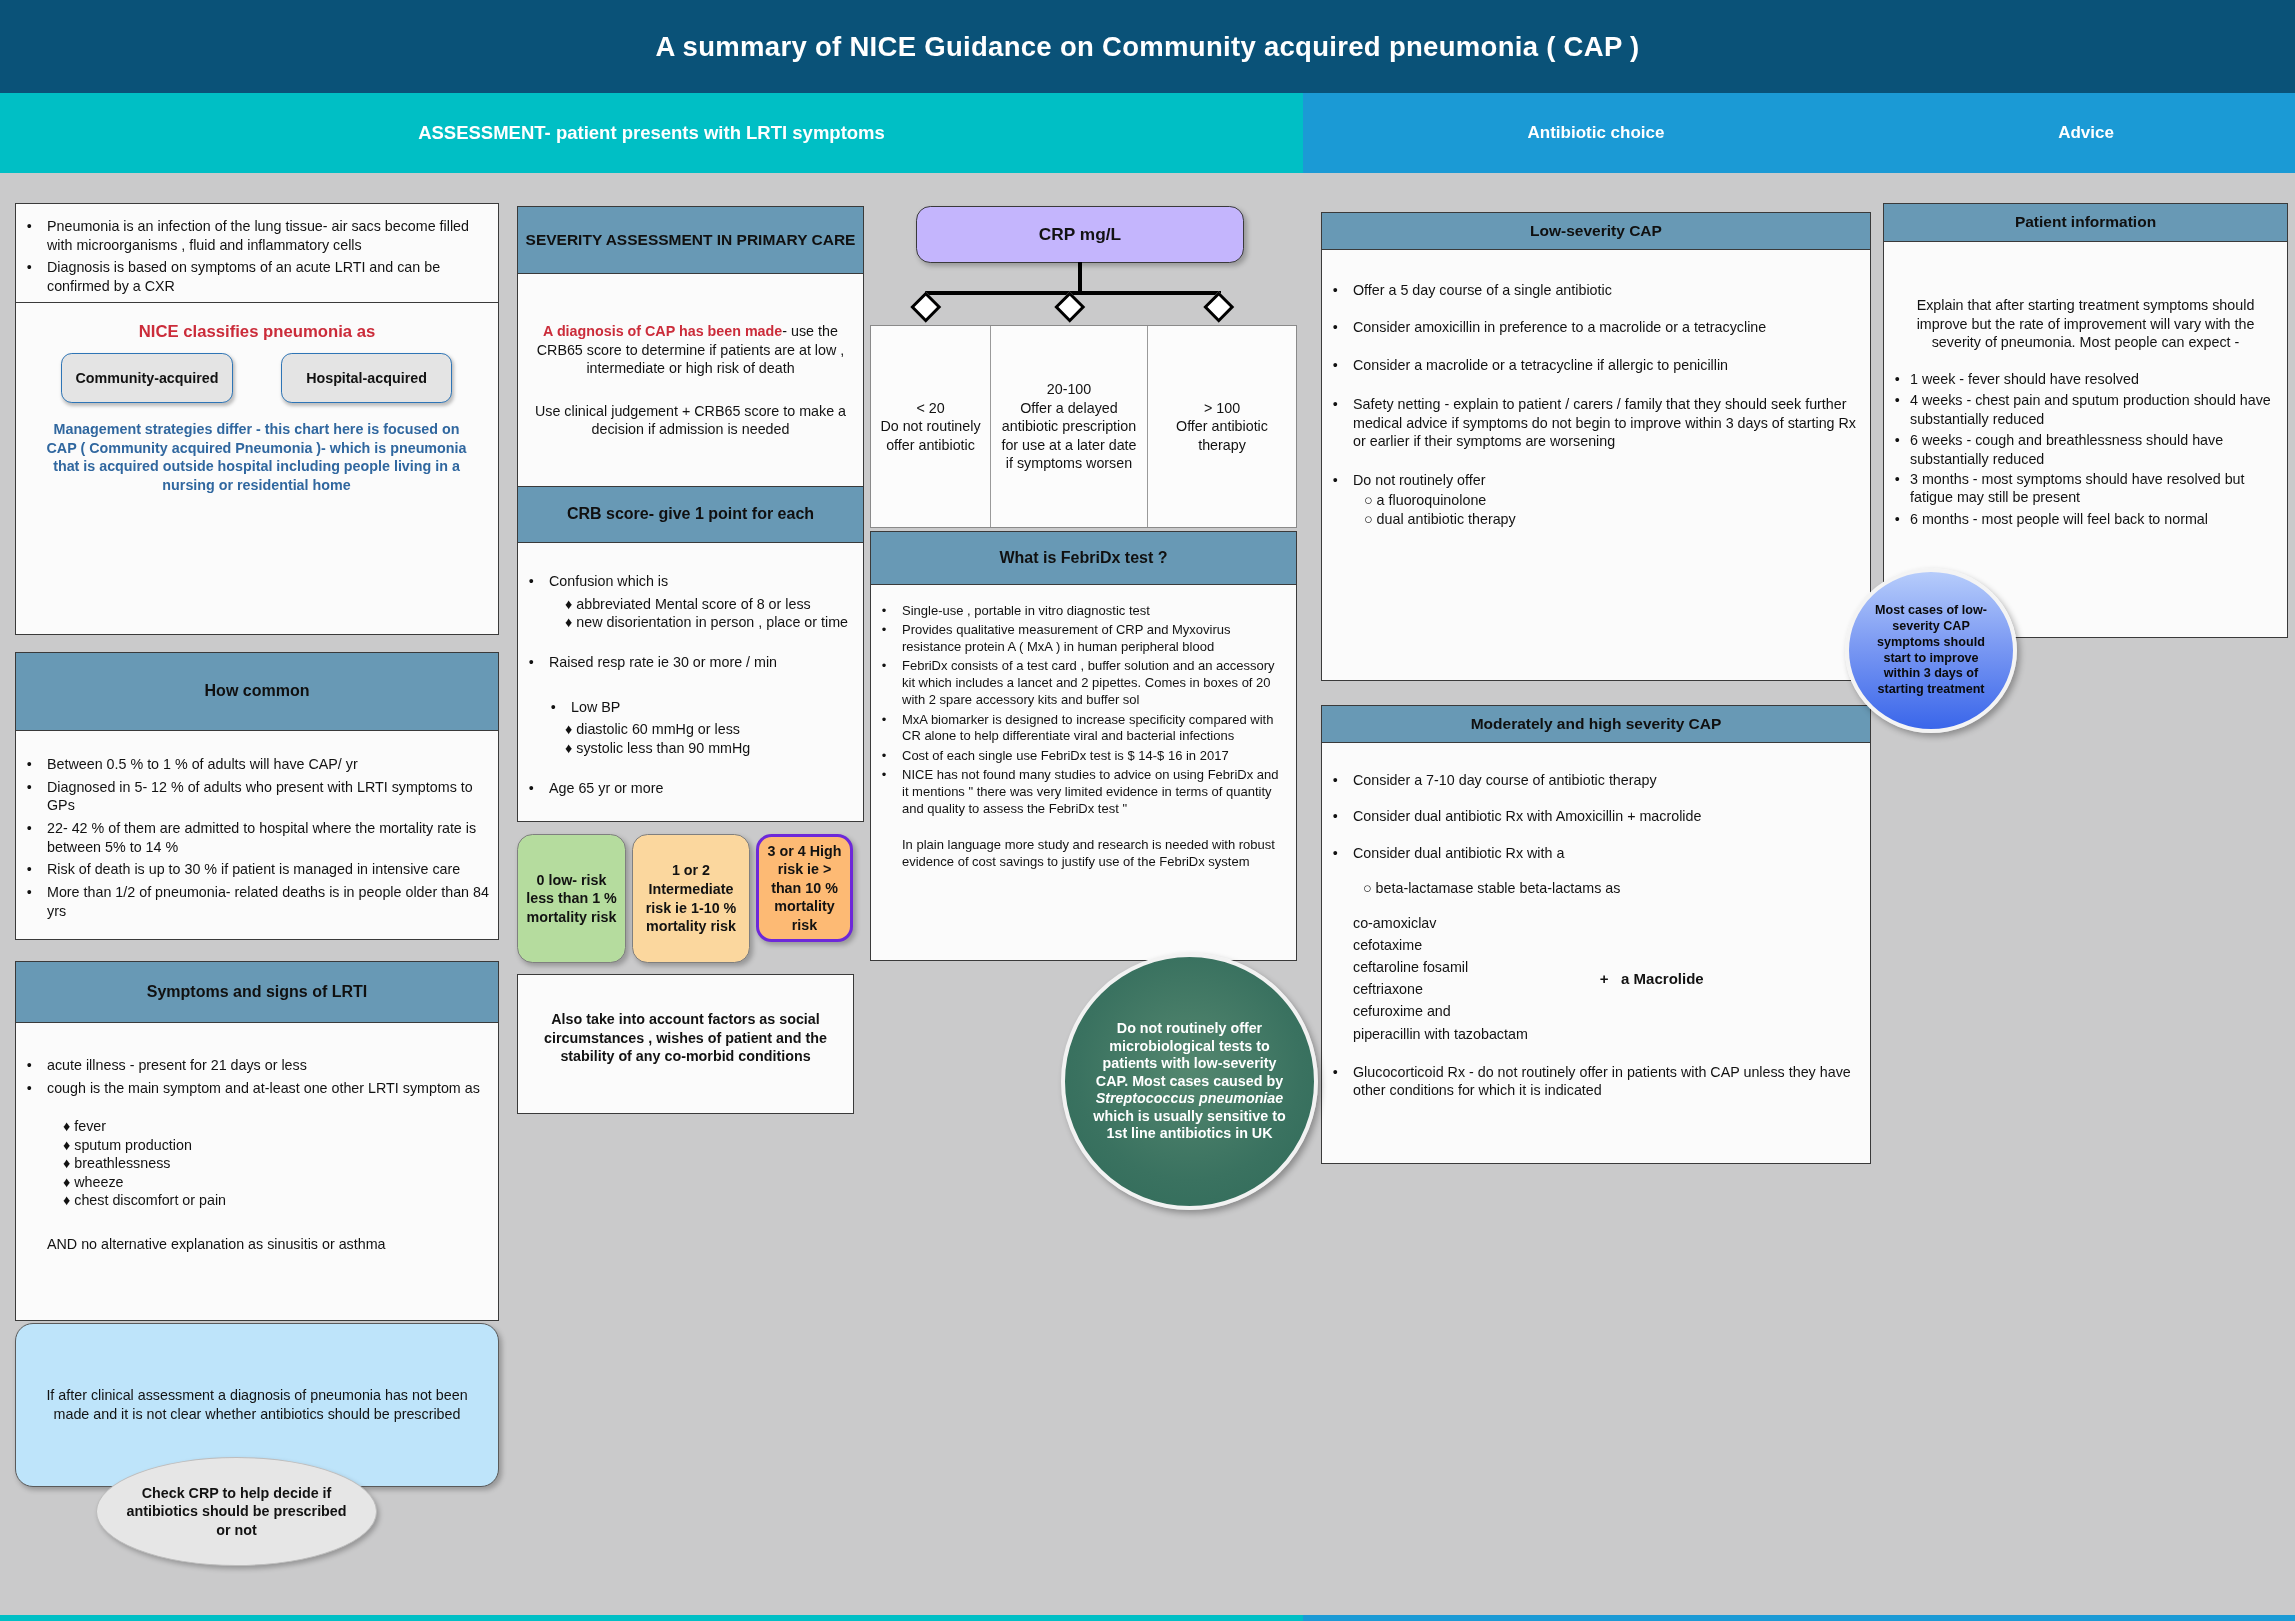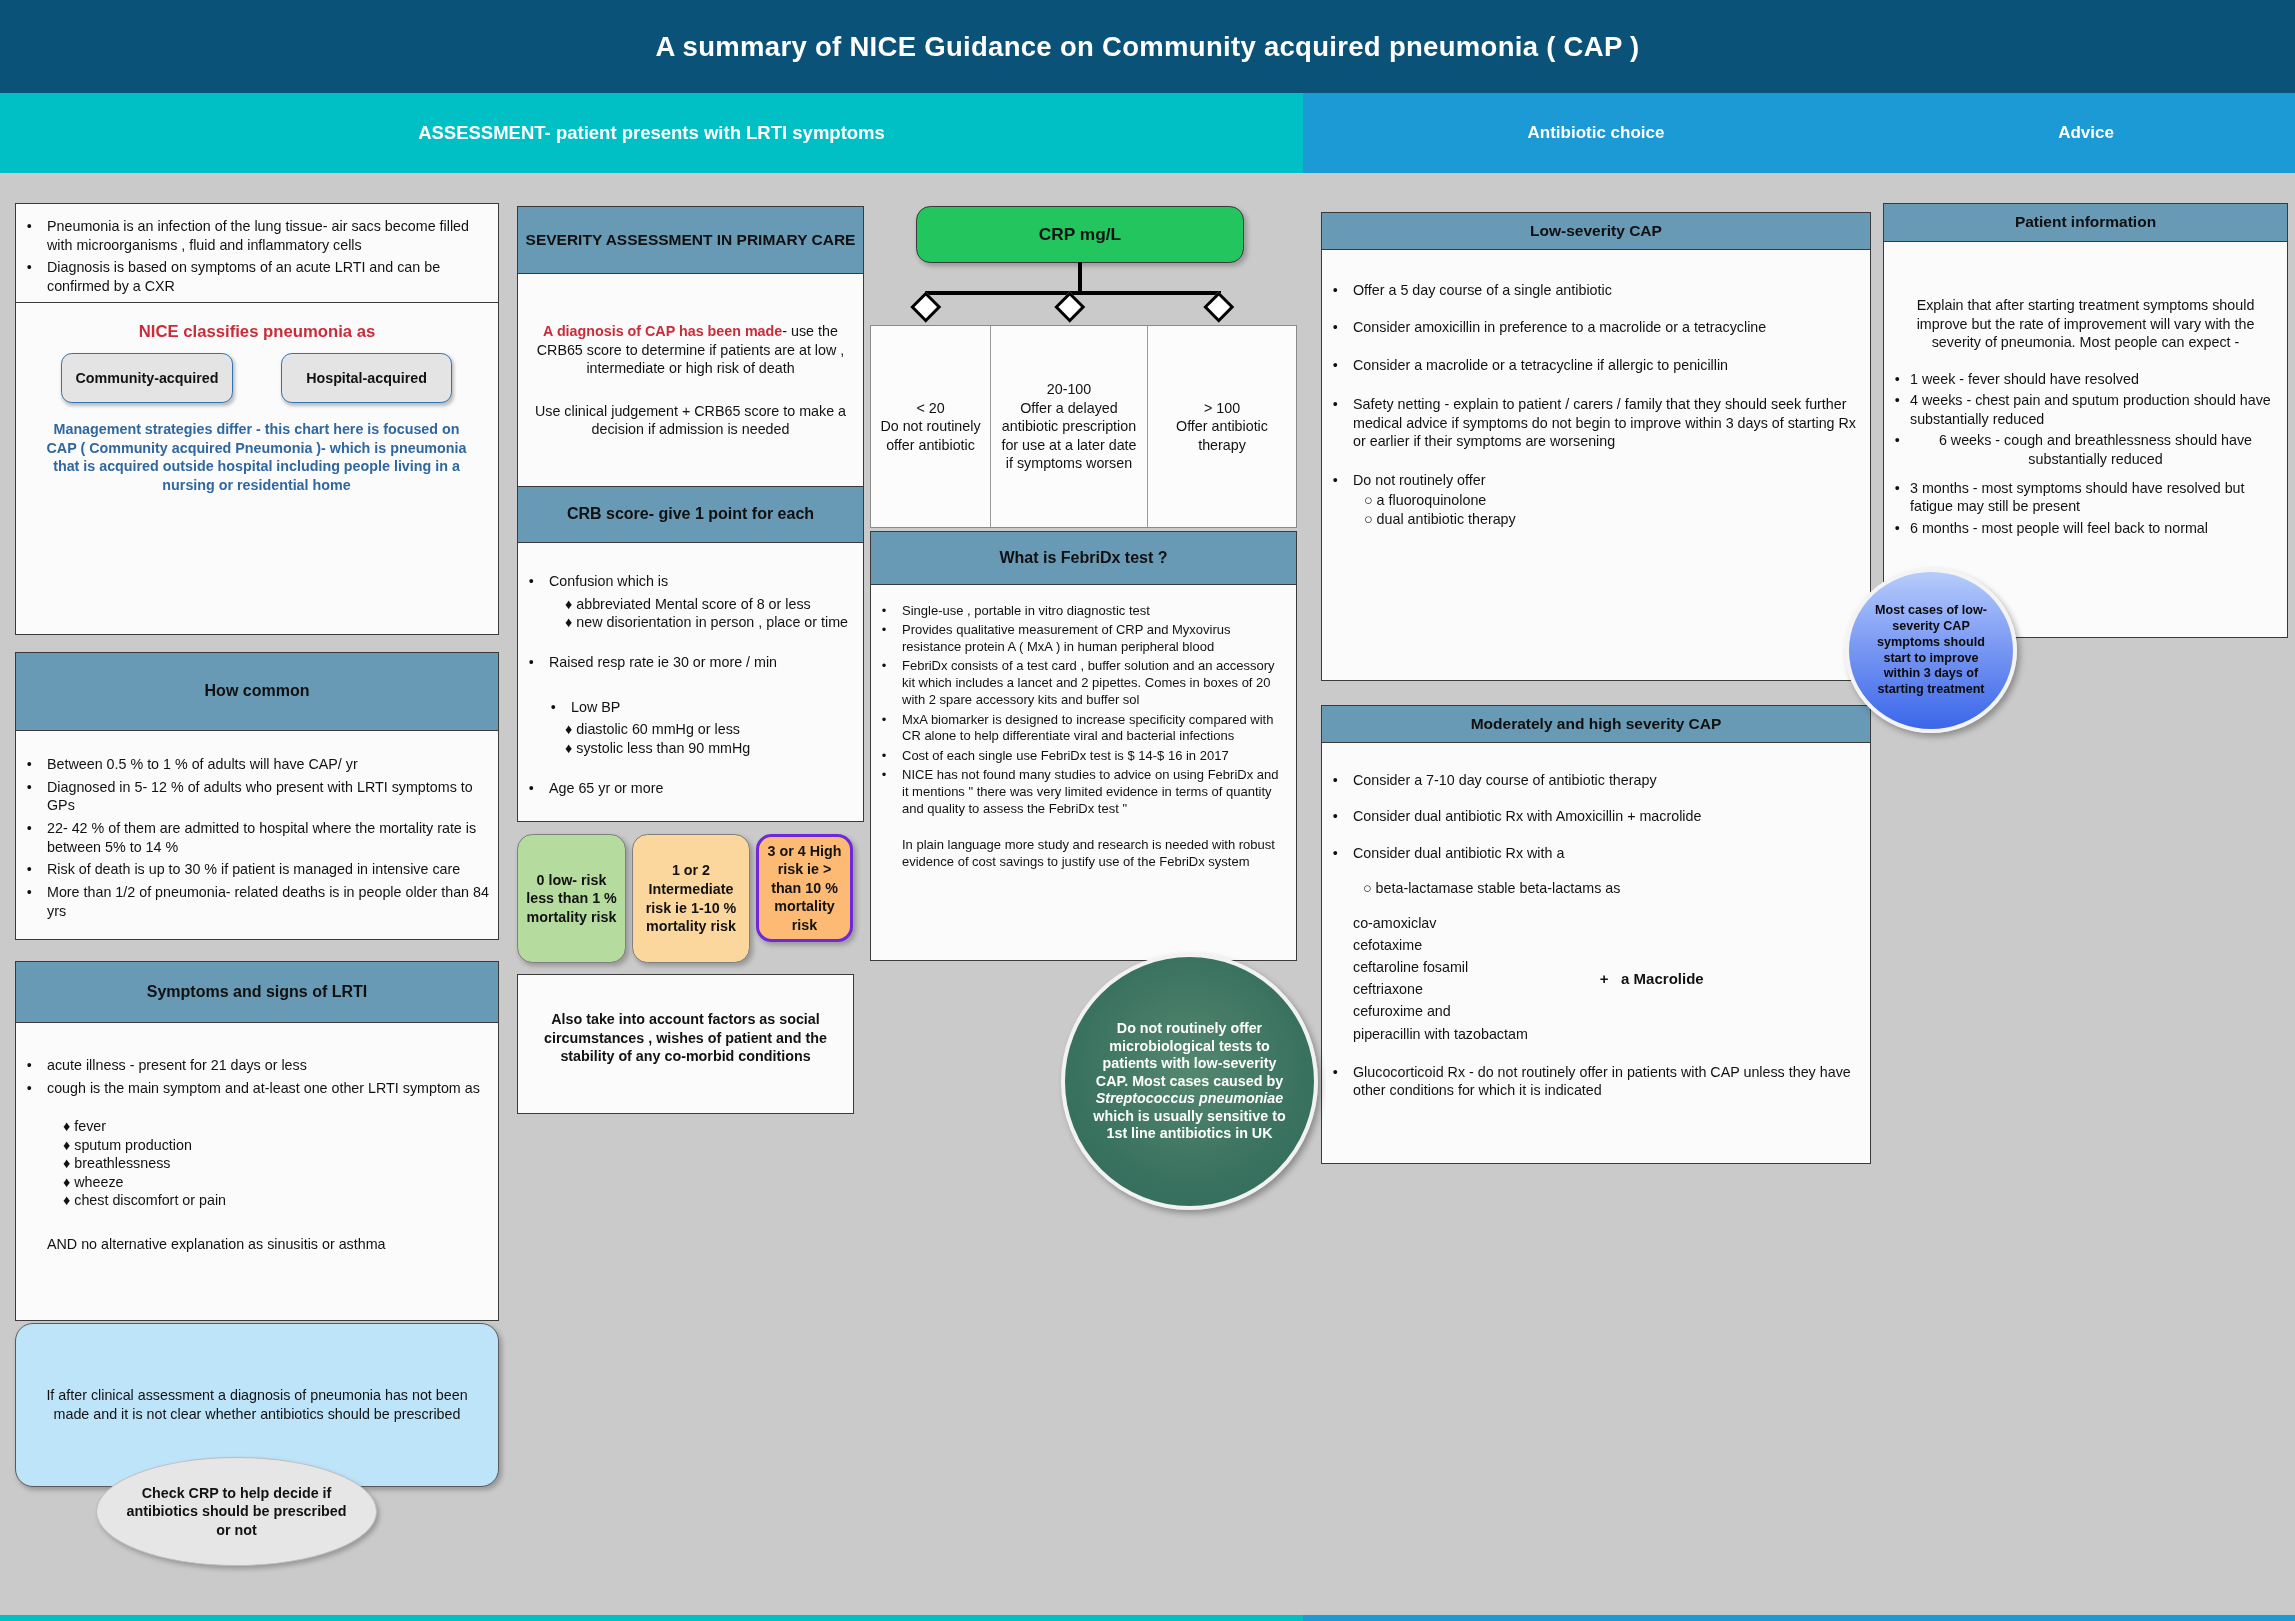--- a/index.html
+++ b/index.html
@@ -143,21 +143,21 @@
     <span>1 or 2 Intermediate risk ie 1-10 % mortality risk</span>
   </div>
   <div class="softbox" style="left:756px;top:834px;width:97px;height:108px;background:#fdba74;border:3px solid #6d28d9;border-radius:15.5px;padding:4.8px 6px;">
     <span>3 or 4 High risk ie &gt; than 10 % mortality risk</span>
   </div>
 
   <section class="panel" style="left:517px;top:974px;width:337px;height:140px;border-width:1.2px;">
     <div class="centered" style="padding:35px 14.3px 0 14.3px;font-weight:bold;">Also take into account factors as social circumstances , wishes of patient and the stability of any co-morbid conditions</div>
   </section>
 
-  <div class="softbox" style="left:916px;top:206px;width:328px;height:57px;background:#22c55e;border:1.2px solid #3A3A3A;border-radius:14.3px;font-size:17.3px;">
+  <div class="softbox" style="left:916px;top:206px;width:328px;height:57px;background:#c4b5fd;border:1.2px solid #3A3A3A;border-radius:14.3px;font-size:17.3px;">
     <span>CRP mg/L</span>
   </div>
   <div class="line" style="left:1078px;top:262px;width:3.6px;height:31px;"></div>
   <div class="line" style="left:925px;top:291px;width:296px;height:3.6px;"></div>
   <div class="diamond" style="left:915px;top:296px;"></div>
   <div class="diamond" style="left:1059px;top:296px;"></div>
   <div class="diamond" style="left:1208px;top:296px;"></div>
 
   <div class="tricol" style="left:870px;top:325px;width:427px;height:203px;">
     <div class="col" style="width:120px;border-right:1.2px solid #9a9a9a;">
@@ -231,21 +231,21 @@
       <li>Glucocorticoid Rx - do not routinely offer in patients with CAP unless they have other conditions for which it is indicated</li>
     </ul>
   </section>
 
   <section class="panel" style="left:1883px;top:203px;width:405px;height:435px;border-width:1.2px;">
     <div class="phead" style="height:37px;border-bottom-width:1.2px;font-size:15.5px;">Patient information</div>
     <div class="centered" style="padding:54px 8.4px 0 8.4px;">Explain that after starting treatment symptoms should improve but the rate of improvement will vary with the severity of pneumonia. Most people can expect -</div>
     <ul class="bullets" style="padding:18px 6px 0 0;">
       <li style="padding-left:26px;margin-bottom:3px;">1 week - fever should have resolved</li>
       <li style="padding-left:26px;margin-bottom:3px;">4 weeks - chest pain and sputum production should have substantially reduced</li>
-      <li style="padding-left:26px;margin-bottom:10px;text-align:center;">6 weeks - cough and breathlessness should have substantially reduced</li>
+      <li style="padding-left:26px;margin-bottom:1px;">6 weeks - cough and breathlessness should have substantially reduced</li>
       <li style="padding-left:26px;margin-bottom:3px;">3 months - most symptoms should have resolved but fatigue may still be present</li>
       <li style="padding-left:26px;margin-bottom:3px;">6 months - most people will feel back to normal</li>
     </ul>
   </section>
 
   <div class="circle" style="left:1845px;top:568px;width:172px;height:165px;border:4.8px solid #F4F4F4;
        background:linear-gradient(180deg,#B6CCFB 0%, #7D9BF3 45%, #3A66EA 100%);
        color:#0a0a0a;font-size:12.6px;line-height:1.25;padding:15.5px;z-index:5;">
     <span>Most cases of low-severity CAP symptoms should start to improve within 3 days of starting treatment</span>
   </div>

